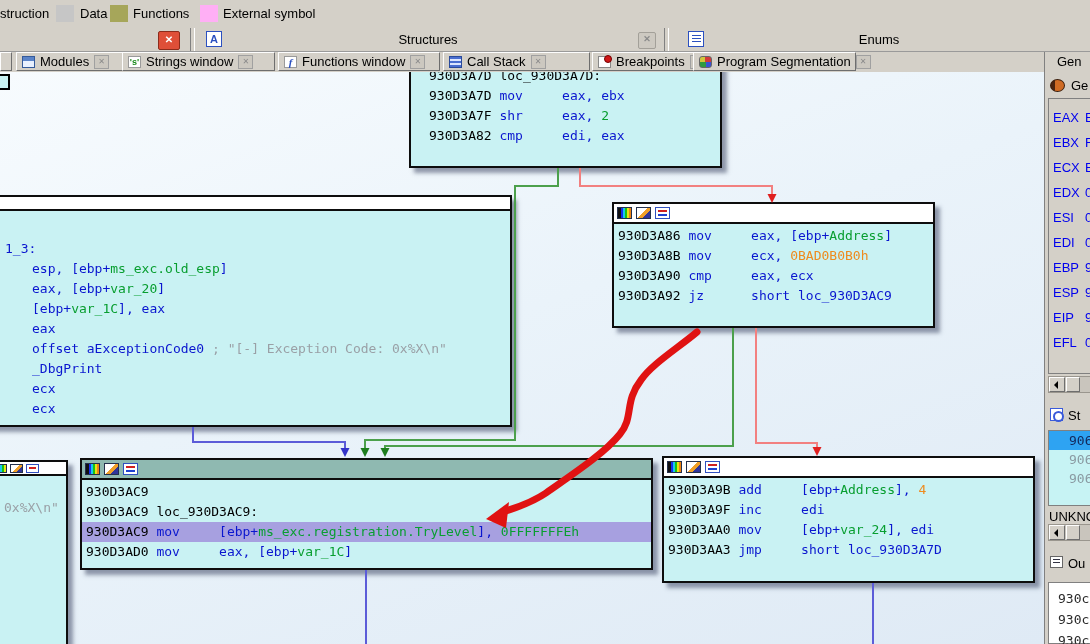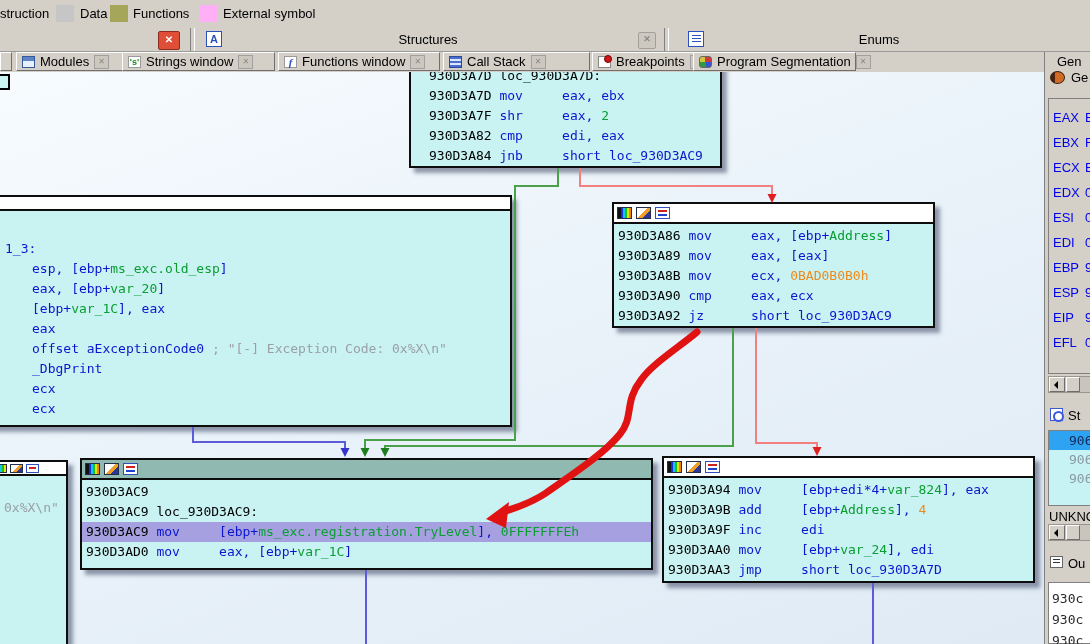--- a/index.html
+++ b/index.html
@@ -58,42 +58,42 @@
   .tk-a{color:#000}
   .tk-m{color:#0a16cf}
   .tk-g{color:#089e30}
   .tk-o{color:#ee8b1e}
   .tk-c{color:#9aa0a6}
   #edges{position:absolute;left:0;top:0;z-index:50;pointer-events:none}
   
   #rpanel{position:absolute;left:1044px;top:52px;width:46px;height:592px;background:#d4d0c8;
           border-left:1px solid #808080;box-sizing:border-box;overflow:hidden}
   .rp-caption{position:absolute;left:12px;top:2px}
-  .rp-bugrow{position:absolute;left:5px;top:18px;display:flex;align-items:center;gap:6px}
+  .rp-bugrow{position:absolute;left:5px;top:26px;display:flex;align-items:center;gap:6px}
   .bug-icon{width:13px;height:11px;border-radius:50%;background:linear-gradient(90deg,#4a2410 0 4px,#cf6b24 4px);border:1px solid #3a1c0a}
   .reg-list{position:absolute;left:3px;top:46px;width:46px;height:276px;background:#d4d0c8;
             border:1px solid #808080;border-right:none;padding-top:6px;box-sizing:border-box}
   .reg-row{height:25px;line-height:25px;padding-left:4px;color:#0000ee;white-space:nowrap}
   .reg-name{display:inline-block;width:32px}
   .reg-val{display:inline-block}
   .hscroll{position:absolute;left:3px;height:17px;width:43px;background:#c9c5bd;border:1px solid #9a968e;box-sizing:border-box}
   .hs-btn{position:absolute;left:0;top:0;width:16px;height:15px;background:#d4d0c8;border:1px solid;border-color:#fdfdfd #6e6e6e #6e6e6e #fdfdfd;box-sizing:border-box}
   .hs-btn::before{content:"";position:absolute;left:4px;top:3px;border:4px solid transparent;border-right-color:#000;border-left:none}
   .hs-thumb{position:absolute;left:17px;top:0;width:14px;height:15px;background:#d4d0c8;border:1px solid;border-color:#fdfdfd #6e6e6e #6e6e6e #fdfdfd;box-sizing:border-box}
   .sec-head{position:absolute;left:5px;display:flex;align-items:flex-start;gap:5px}
   .stack-icon{width:13px;height:13px;background:#fff;border:1px solid #3a5ada;box-sizing:border-box;position:relative}
   .stack-icon::before{content:"";position:absolute;left:2px;top:2px;width:7px;height:7px;border:2px solid #3a5ada;border-radius:50%}
   .output-icon{width:13px;height:12px;background:#fff;border:1px solid #666;box-sizing:border-box;position:relative}
   .output-icon::before{content:"";position:absolute;left:2px;right:2px;top:2px;bottom:2px;
      background:repeating-linear-gradient(180deg,#334 0 1px,transparent 1px 3px)}
   .stack-list{position:absolute;left:3px;top:378px;width:43px;height:76px;background:#c7f3f4;border:1px solid #808080;border-right:none;box-sizing:border-box;font-family:"DejaVu Sans Mono",monospace}
   .stack-row{height:19px;line-height:19px;padding-left:20px;color:#8a9aa2}
   .stack-row.sel{background:#2ea3f2;color:#14285a}
   .stack-status{position:absolute;left:4px;top:457px}
-  .out-box{position:absolute;left:3px;top:530px;width:43px;height:62px;background:#fff;border:1px solid #808080;border-right:none;box-sizing:border-box;padding:5px 0 0 3px;font-family:"DejaVu Sans Mono",monospace}
+  .out-box{position:absolute;left:3px;top:530px;width:43px;height:62px;background:#fff;border:1px solid #808080;border-right:none;box-sizing:border-box;padding:5px 0 0 9px;font-family:"DejaVu Sans Mono",monospace}
   .out-row{height:21px;line-height:21px;color:#2a2a2a}
 </style>
 </head>
 <body>
 
 <div id="legend">
   <span class="leg-label" style="left:0">struction</span>
   <span class="leg-swatch" style="left:56px;background:#c6c6c6"></span>
   <span class="leg-label" style="left:80px">Data</span>
   <span class="leg-swatch" style="left:110px;background:#a6a65a"></span>
@@ -156,21 +156,20 @@
 <div id="graph">
 
   <div style="position:absolute;left:-6px;top:2px;width:12px;height:12px;border:2px solid #000;background:#c9f2f3;z-index:9"></div>
 
   <div class="node" id="block-top" style="left:409px;top:-10px;width:313px;height:106px">
     <div class="nbody">
         <div class="asm-line"><span class="tk-a">930D3A7D </span><span class="tk-a">loc_930D3A7D:</span></div>
         <div class="asm-line"><span class="tk-a">930D3A7D </span><span class="tk-m">mov     eax, ebx</span></div>
         <div class="asm-line"><span class="tk-a">930D3A7F </span><span class="tk-m">shr     eax, </span><span class="tk-g">2</span></div>
         <div class="asm-line"><span class="tk-a">930D3A82 </span><span class="tk-m">cmp     edi, eax</span></div>
-        <div class="asm-line"><span class="tk-a">930D3A84 </span><span class="tk-m">jnb     short loc_930D3AC9</span></div>
       </div>
   </div>
 
   <div class="node" id="block-left" style="left:-300px;top:123px;width:812px;height:232px">
     <div class="ntitle-thin">
       
       
       
     </div>
     <div class="nbody" style="padding-top:8px">
@@ -188,21 +187,20 @@
   </div>
 
   <div class="node" id="block-mid-right" style="left:612px;top:130px;width:323px;height:126px">
     <div class="ntitle">
       <span class="nicon nicon-palette"></span>
       <span class="nicon nicon-edit"></span>
       <span class="nicon nicon-band"></span>
     </div>
     <div class="nbody">
         <div class="asm-line"><span class="tk-a">930D3A86 </span><span class="tk-m">mov     eax, [ebp+</span><span class="tk-g">Address</span><span class="tk-m">]</span></div>
-        <div class="asm-line"><span class="tk-a">930D3A89 </span><span class="tk-m">mov     eax, [eax]</span></div>
         <div class="asm-line"><span class="tk-a">930D3A8B </span><span class="tk-m">mov     ecx, </span><span class="tk-o">0BAD0B0B0h</span></div>
         <div class="asm-line"><span class="tk-a">930D3A90 </span><span class="tk-m">cmp     eax, ecx</span></div>
         <div class="asm-line"><span class="tk-a">930D3A92 </span><span class="tk-m">jz      short loc_930D3AC9</span></div>
       </div>
   </div>
 
   <div class="node" id="block-bottom-middle" style="left:80px;top:386px;width:573px;height:112px">
     <div class="ntitle ntitle-sel">
       <span class="nicon nicon-palette"></span>
       <span class="nicon nicon-edit"></span>
@@ -216,21 +214,20 @@
       </div>
   </div>
 
   <div class="node" id="block-bottom-right" style="left:662px;top:384px;width:373px;height:127px">
     <div class="ntitle">
       <span class="nicon nicon-palette"></span>
       <span class="nicon nicon-edit"></span>
       <span class="nicon nicon-band"></span>
     </div>
     <div class="nbody">
-        <div class="asm-line"><span class="tk-a">930D3A94 </span><span class="tk-m">mov     [ebp+edi*4+</span><span class="tk-g">var_824</span><span class="tk-m">], eax</span></div>
         <div class="asm-line"><span class="tk-a">930D3A9B </span><span class="tk-m">add     [ebp+</span><span class="tk-g">Address</span><span class="tk-m">], </span><span class="tk-o">4</span></div>
         <div class="asm-line"><span class="tk-a">930D3A9F </span><span class="tk-m">inc     edi</span></div>
         <div class="asm-line"><span class="tk-a">930D3AA0 </span><span class="tk-m">mov     [ebp+</span><span class="tk-g">var_24</span><span class="tk-m">], edi</span></div>
         <div class="asm-line"><span class="tk-a">930D3AA3 </span><span class="tk-m">jmp     short loc_930D3A7D</span></div>
       </div>
   </div>
 
   <div class="node" id="block-bottom-left" style="left:-10px;top:388px;width:78px;height:190px">
     <div class="ntitle-thin">
       <span class="nicon nicon-palette"></span>

